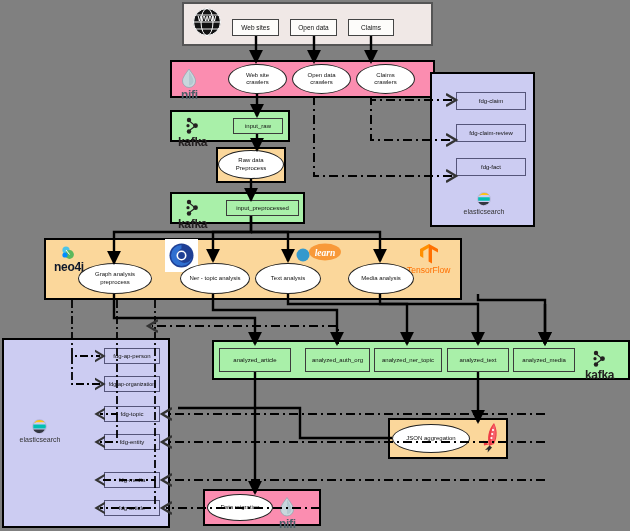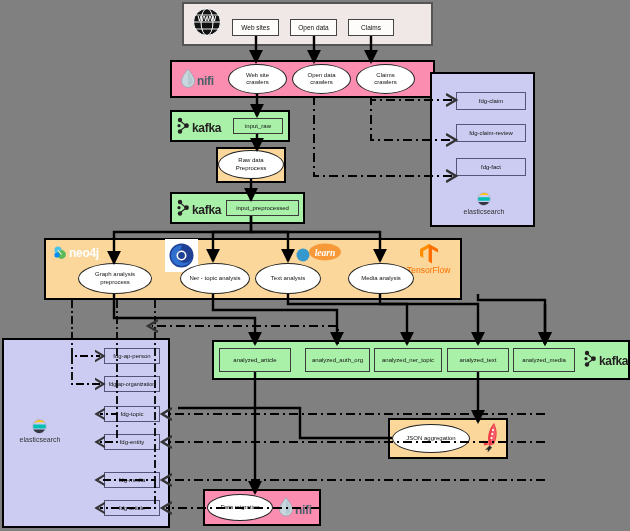--- a/index.html
+++ b/index.html
@@ -19,21 +19,21 @@
         display:flex;align-items:center;justify-content:center;font-size:6px;color:#111;
         text-align:center;}
   .kbox:before{content:"";position:absolute;left:0;right:0;top:-1px;height:1px;background:#3b3b3b;}
   .esbox{position:absolute;box-sizing:border-box;border:1px solid #55557a;background:transparent;
          display:flex;align-items:center;justify-content:center;font-size:6px;color:#111;
          text-align:center;}
   .ell{position:absolute;box-sizing:border-box;border:1.2px solid #222;background:#fff;
        border-radius:50%;display:flex;align-items:center;justify-content:center;
        font-size:6px;color:#111;text-align:center;line-height:1.2;padding:0 3px;}
   svg.wires{position:absolute;left:0;top:0;width:630px;height:531px;pointer-events:none;}
-  .logo{position:absolute;display:flex;align-items:flex-end;}
+  .logo{position:absolute;display:flex;align-items:center;flex-direction:column;}
   .logo-txt{font-size:12px;font-weight:bold;letter-spacing:-0.3px;}
   .es-logo{position:absolute;text-align:center;font-size:7px;color:#333;width:60px;}
 </style>
 </head>
 <body>
 
 <div class="stage">
 
   <div class="panel p-source" style="left:182px;top:2px;width:251px;height:44px;">
   </div>
@@ -118,21 +118,21 @@
 
   <div class="panel p-proc" style="left:44px;top:238px;width:418px;height:62px;">
   </div>
   <div class="logo" style="left:53px;top:245px;">
     <svg width="15" height="15" viewBox="0 0 15 15">
       <circle cx="5" cy="5" r="3.6" fill="#4cc4e8"></circle>
       <circle cx="8.5" cy="9.5" r="4.4" fill="#5cb85c"></circle>
       <circle cx="4" cy="10" r="2.6" fill="#018bff"></circle>
       <line x1="5" y1="5" x2="8.5" y2="9.5" stroke="#fff" stroke-width="1"></line>
     </svg>
-    <span class="logo-txt" style="color:#ffffff;margin-left:1px;">neo4j</span>
+    <span class="logo-txt" style="color:#0f172a;margin-left:1px;">neo4j</span>
   </div>
   <div style="position:absolute;left:165px;top:239px;width:33px;height:33px;background:#fff;">
     <svg viewBox="0 0 33 33" width="33" height="33">
       <circle cx="16.5" cy="16.5" r="12" fill="#1f3f94"></circle>
       <path d="M16.5 6 A10.5 10.5 0 1 0 27 16.5 A7.5 7.5 0 1 1 16.5 9.5 Z" fill="#2f6fd0"></path>
       <circle cx="16.5" cy="16.5" r="5" fill="#fff"></circle>
       <circle cx="16.5" cy="16.5" r="3.4" fill="#1f3f94"></circle>
     </svg>
   </div>
   <div class="logo" style="left:295px;top:243px;">

